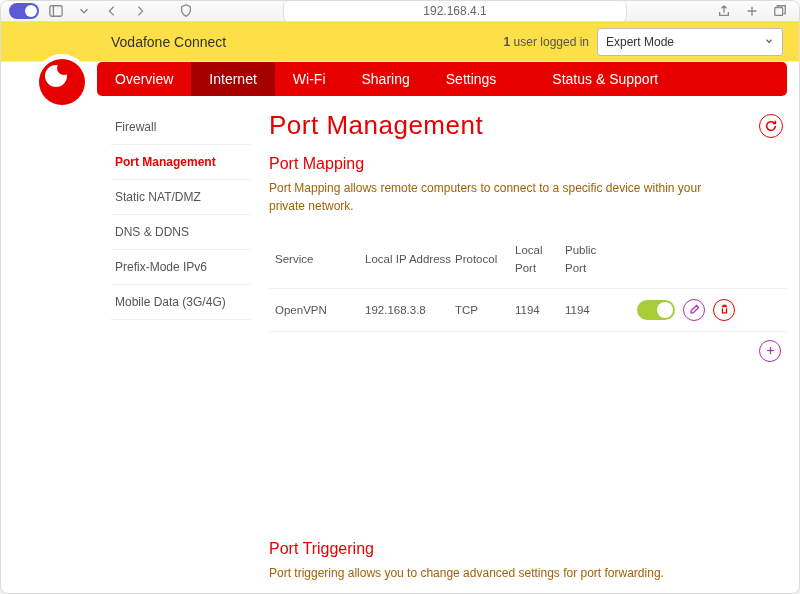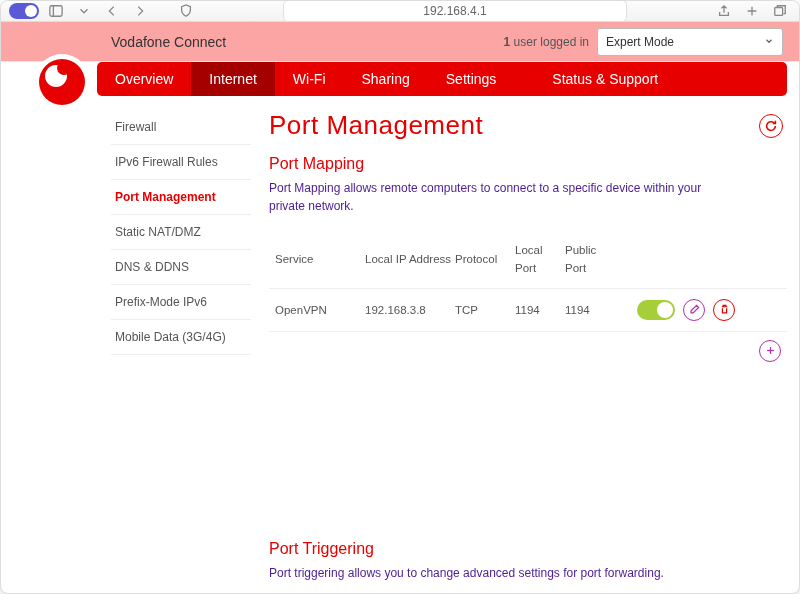--- a/index.html
+++ b/index.html
@@ -9,21 +9,21 @@
   
   .chrome { height: 21px; background: linear-gradient(#fcfcfc,#f3f3f3); border-bottom: 1px solid #ddd; display:flex; align-items:center; padding: 0 8px; gap:6px; font-size:12px; color:#777; border-radius: 8px 8px 0 0;}
   .pill { background:#5b59d6; width:30px; height:16px; border-radius:8px; position:relative;}
   .pill::after{content:"";position:absolute;right:2px;top:2px;width:12px;height:12px;border-radius:50%;background:#fff;}
   .chrome .btn { width:22px; height:22px; display:flex; align-items:center; justify-content:center; color:#888; border-radius:4px;}
   .chrome .btn svg{width:14px;height:14px;stroke:#888;fill:none;stroke-width:1.5;}
   .chrome .addr { flex:1; text-align:center; background:#fff; border:1px solid #e0e0e0; border-radius:5px; height:22px; line-height:20px; margin:0 80px; color:#666; position:relative;}
   .chrome-right{display:flex;gap:6px;}
 
   
-  .header-bar { height:40px; background:#fca5a5; border-bottom:1px solid #eaeaea; display:flex; align-items:center; padding:0 16px 0 110px;}
+  .header-bar { height:40px; background:#fde047; border-bottom:1px solid #eaeaea; display:flex; align-items:center; padding:0 16px 0 110px;}
   .brand { font-size:14px; color:#333; flex:1;}
   .uli { font-size:12px; color:#555; margin-right:8px;}
   .uli b{font-weight:bold;}
   .mode-select { width:186px; height:28px; border:1px solid #bbb; border-radius:3px; background:#fff; display:flex; align-items:center; padding:0 8px; font-size:12px; color:#333; position:relative;}
   .mode-select .chev{position:absolute;right:8px;}
 
   .logo-wrap{position:absolute; left:34px; top:54px; width:56px; height:56px; background:#fff; border-radius:50%; display:flex;align-items:center;justify-content:center;}
   .logo{width:46px;height:46px;border-radius:50%;background:#e60000;position:relative;}
   .logo::before{content:"";position:absolute;width:22px;height:22px;border-radius:50%;background:#fff;top:6px;left:6px;}
   .logo::after{content:"";position:absolute;width:14px;height:14px;border-radius:50%;background:#e60000;top:2px;left:18px;}
@@ -37,21 +37,21 @@
   .sidebar { width:140px; flex:none;}
   .sidebar .item{ font-size:12px; color:#555; padding:10px 4px; border-bottom:1px solid #eee; cursor:pointer;}
   .sidebar .item.active{ color:#e60000; font-weight:bold;}
 
   .main { flex:1; padding-left:18px; position:relative;}
   h1.pg-title{ color:#e60000; font-size:26px; font-weight:400; margin-bottom:14px; letter-spacing:0.5px;}
   .refresh{ position:absolute; right:4px; top:4px; width:24px;height:24px; border:1.5px solid #e60000; border-radius:50%; display:flex;align-items:center;justify-content:center;}
   .refresh svg{stroke:#e60000;fill:none;stroke-width:1.8;width:14px;height:14px;}
 
   h2.sec{ color:#e60000; font-size:16px; font-weight:400; margin:6px 0 6px;}
-  p.desc{ font-size:12px; color:#4c1d95; line-height:1.5; margin-bottom:16px; max-width:470px;}
+  p.desc{ font-size:12px; color:#a16207; line-height:1.5; margin-bottom:16px; max-width:470px;}
 
   .tbl{ width:100%; font-size:11.5px; color:#555;}
   .thead,.trow{ display:grid; grid-template-columns: 90px 90px 60px 50px 50px 120px; align-items:center; padding:10px 6px;}
   .thead{ border-bottom:1px solid #eee; line-height:1.6;}
   .trow{ border-bottom:1px solid #f0f0f0;}
   .actions{display:flex; align-items:center; gap:8px; justify-content:flex-end;}
   .toggle{width:38px;height:20px;border-radius:10px;background:#a6ce39;position:relative;}
   .toggle::after{content:"";position:absolute;width:16px;height:16px;border-radius:50%;background:#fff;top:2px;right:2px;}
   .circ-btn{width:22px;height:22px;border:1.5px solid #b030b0;border-radius:50%;display:flex;align-items:center;justify-content:center;cursor:pointer;}
   .circ-btn.del{border-color:#e60000;}
@@ -151,21 +151,20 @@
     </div>
   <div class="spacer"></div>
   <div class="tab">
       <span>Status &amp; Support</span>
     </div>
 </div>
 
 <div class="body">
   <div class="sidebar">
     <div class="item">Firewall</div>
-    <div class="item">IPv6 Firewall Rules</div>
     <div class="item active">Port Management</div>
     <div class="item">Static NAT/DMZ</div>
     <div class="item">DNS &amp; DDNS</div>
     <div class="item">Prefix-Mode IPv6</div>
     <div class="item">Mobile Data (3G/4G)</div>
   </div>
 
   <div class="main">
     <div class="refresh">
       <svg viewBox="0 0 16 16">

